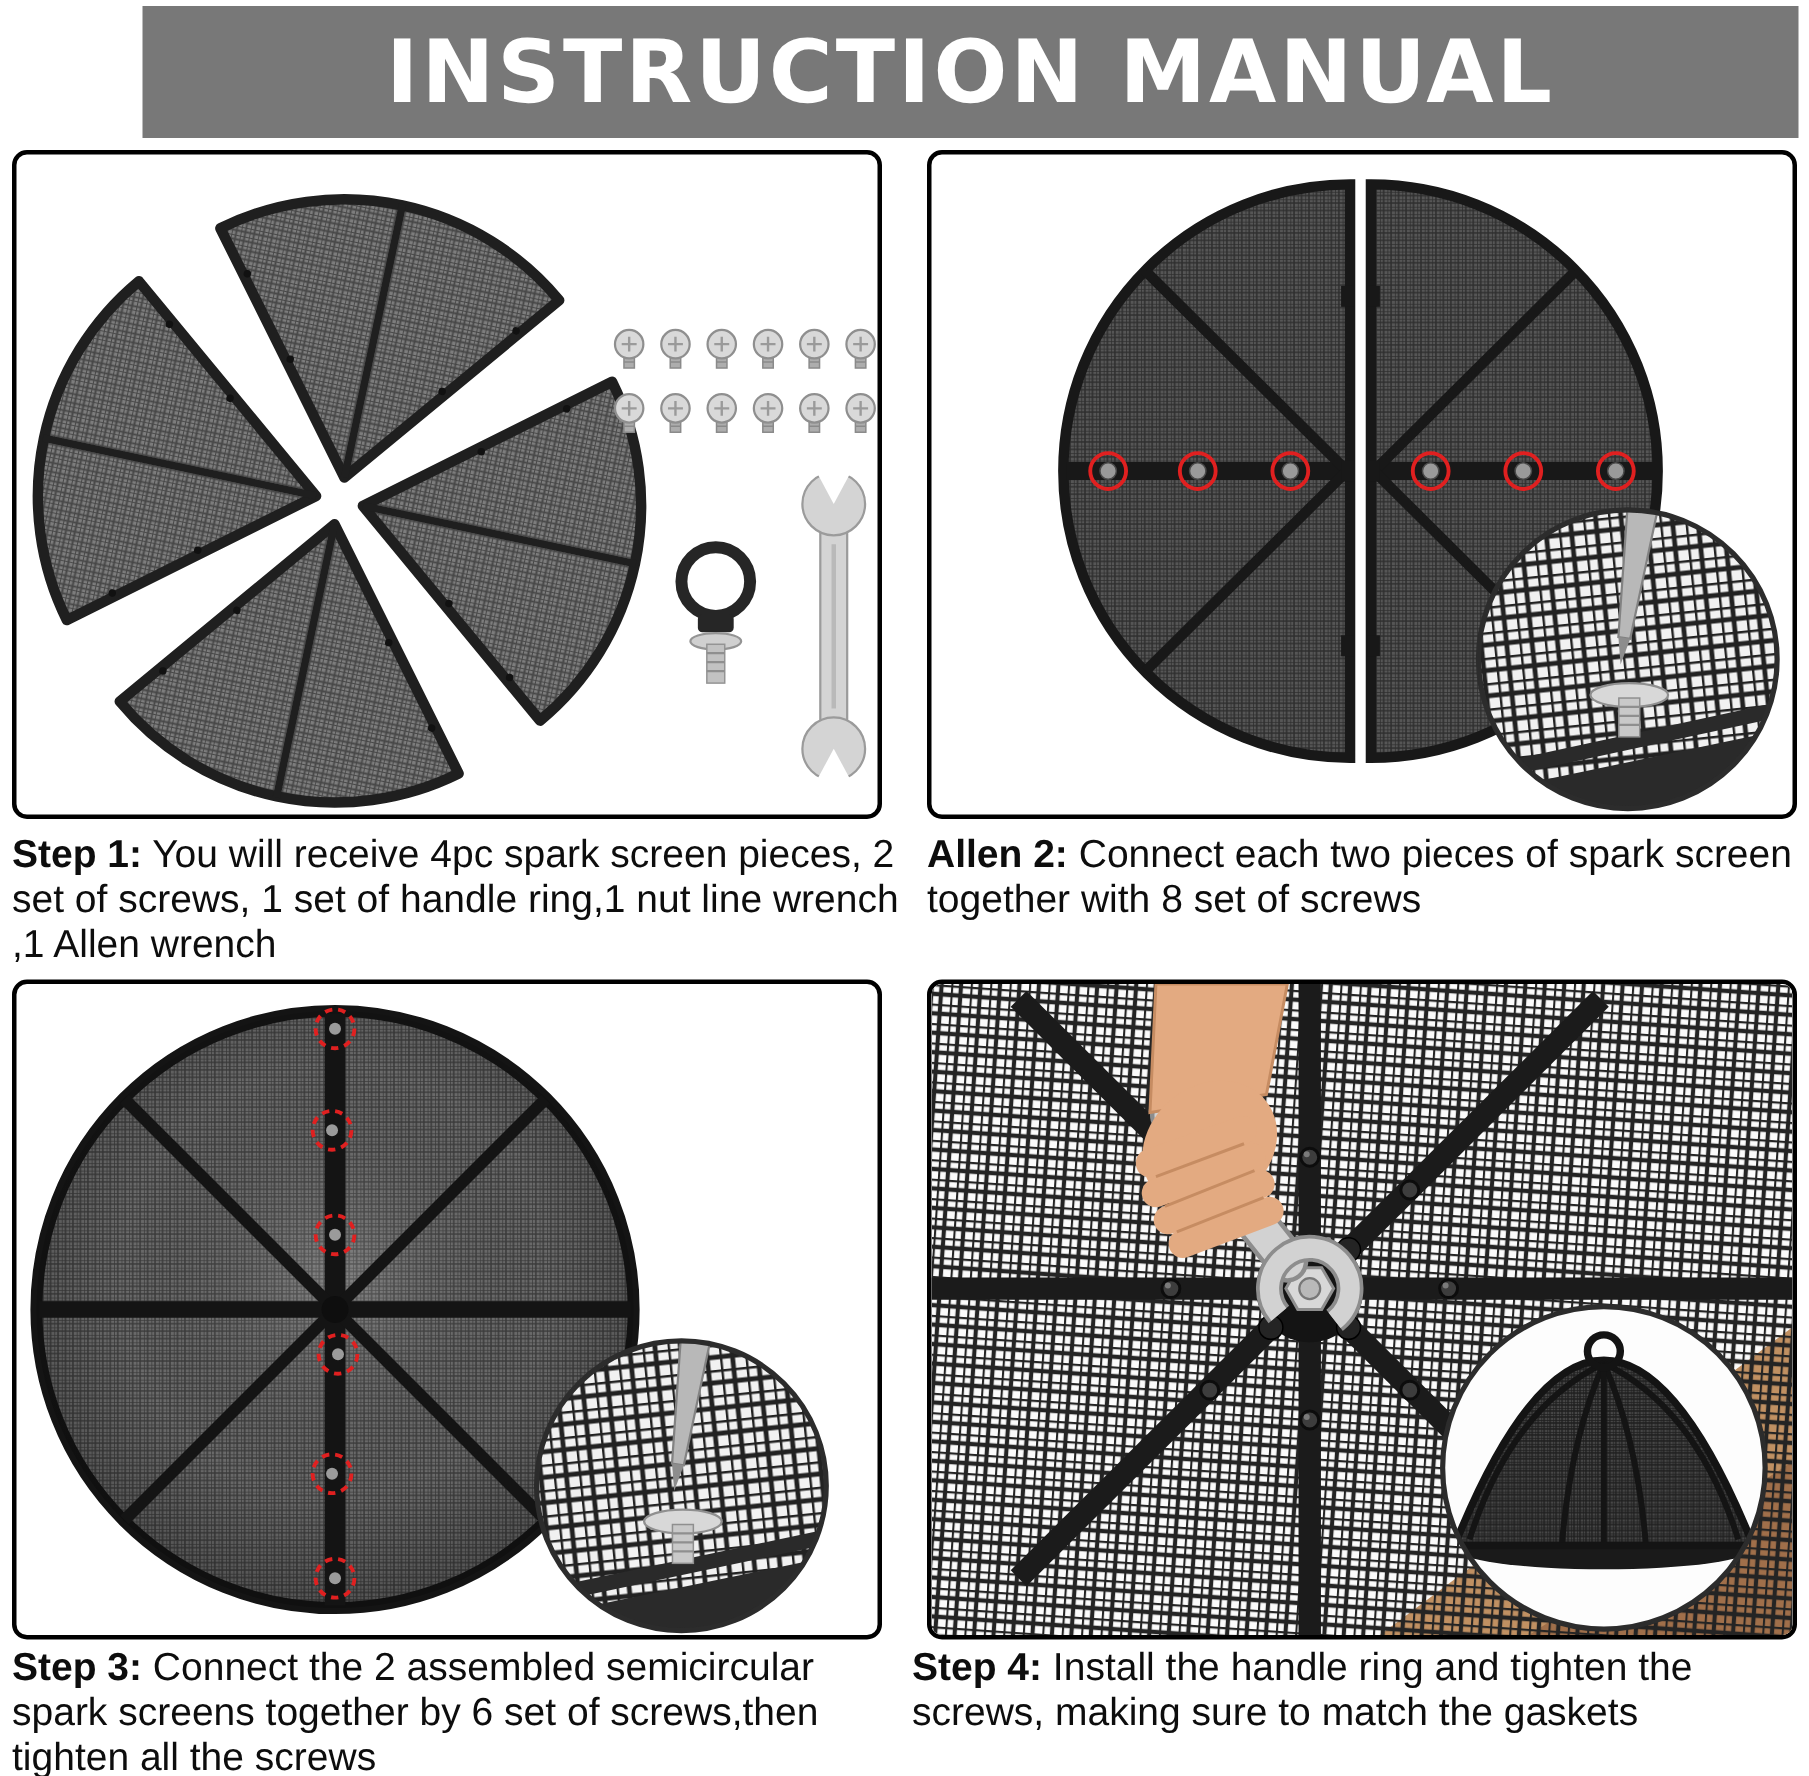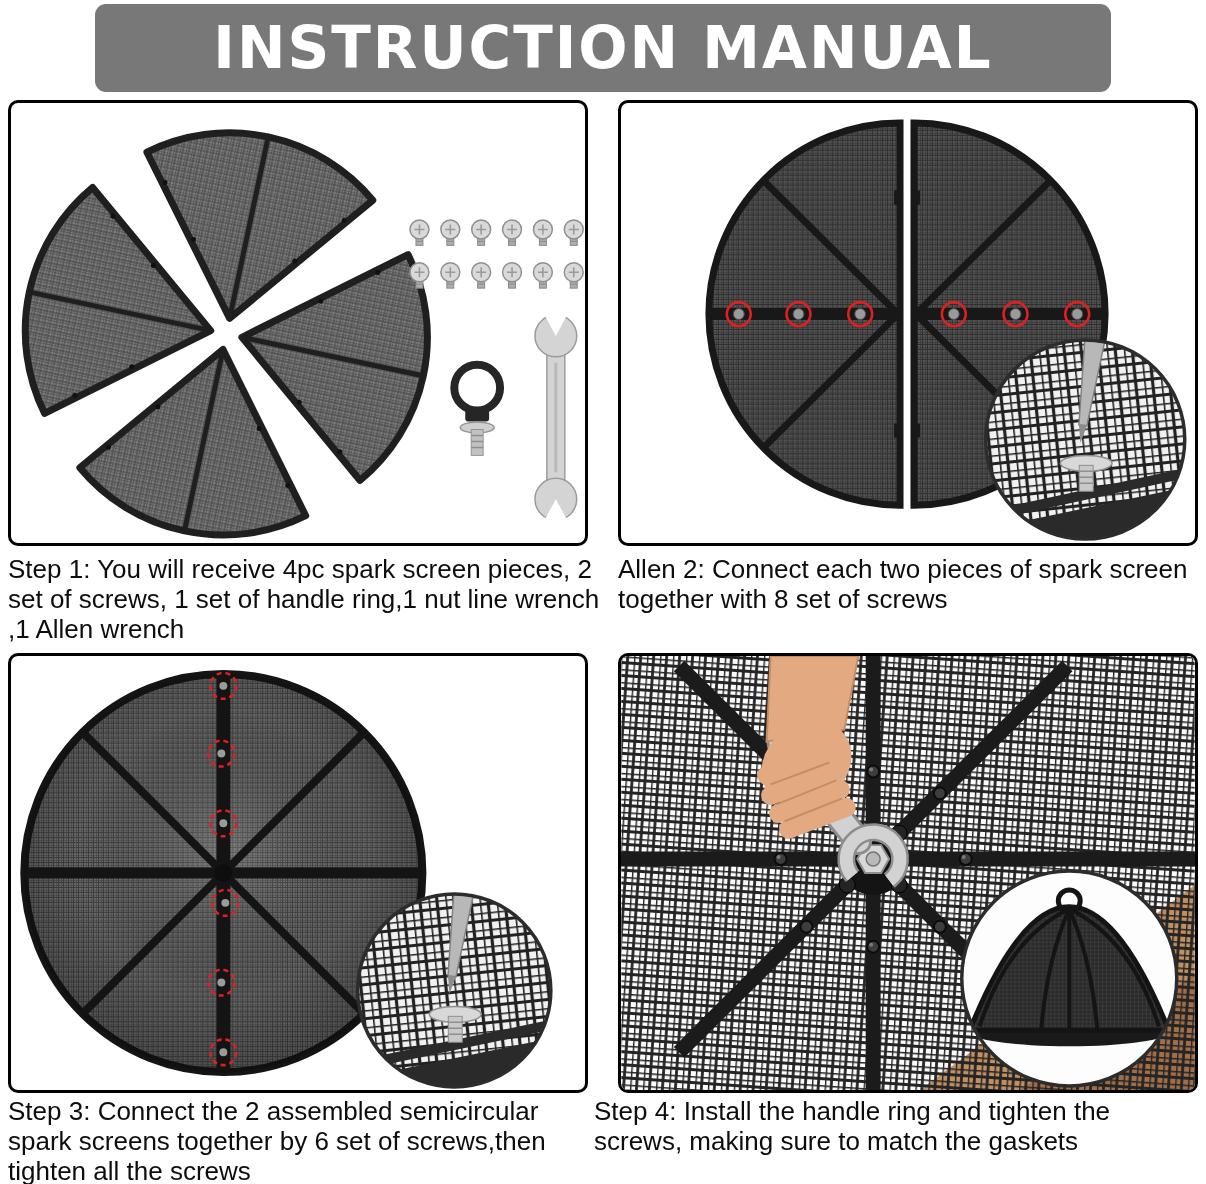--- a/index.html
+++ b/index.html
@@ -2,41 +2,40 @@
 <html><head>
 <meta charset="utf-8">
 <style>
   * { margin:0; padding:0; box-sizing:border-box; }
   html,body { background:#ffffff; }
   body {
     width:1206px; height:1184px; position:relative; overflow:hidden;
     font-family:"Liberation Sans", sans-serif; color:#111;
   }
   .banner {
-    position:absolute; left:95px; top:4px; width:1016px; height:88px;
+    position:absolute; left:95px; top:4px; width:1104px; height:88px;
     background:#787878; color:#ffffff; font-weight:bold; font-size:58px;
     letter-spacing:2px; display:flex; align-items:center; justify-content:center;
     font-family:"DejaVu Sans","Liberation Sans",sans-serif;
-    border-radius:11px;
   }
   .imgbox {
     position:absolute; border:3px solid #000; border-radius:10px;
     overflow:hidden; background:#fff;
   }
   #box1 { left:8px;   top:100px; width:580px; height:446px; }
   #box2 { left:618px; top:100px; width:580px; height:446px; }
   #box3 { left:8px;   top:653px; width:580px; height:440px; }
   #box4 { left:618px; top:653px; width:580px; height:440px; }
   .imgbox svg { display:block; width:100%; height:100%; }
   .caption { position:absolute; font-size:26px; line-height:30px; color:#0d0d0d; }
-  .caption strong { font-weight:normal;margin-top:29px; }
+  .caption strong { font-weight:bold;margin-top:29px; }
   #cap1 { left:8px;   top:554px;  width:598px; }
   #cap2 { left:618px; top:554px;  width:586px; }
   #cap3 { left:8px;   top:1096px; width:598px; }
-  #cap4 { left:594px; top:1096px; width:586px; }
+  #cap4 { left:608px; top:1096px; width:586px; }
 </style>
 </head>
 <body>
 
 <div class="banner">INSTRUCTION MANUAL</div>
 
 <div class="imgbox" id="box1">
   <svg viewBox="0 0 576 442">
     <defs>
       <pattern id="m1" width="6" height="6" patternUnits="userSpaceOnUse">

